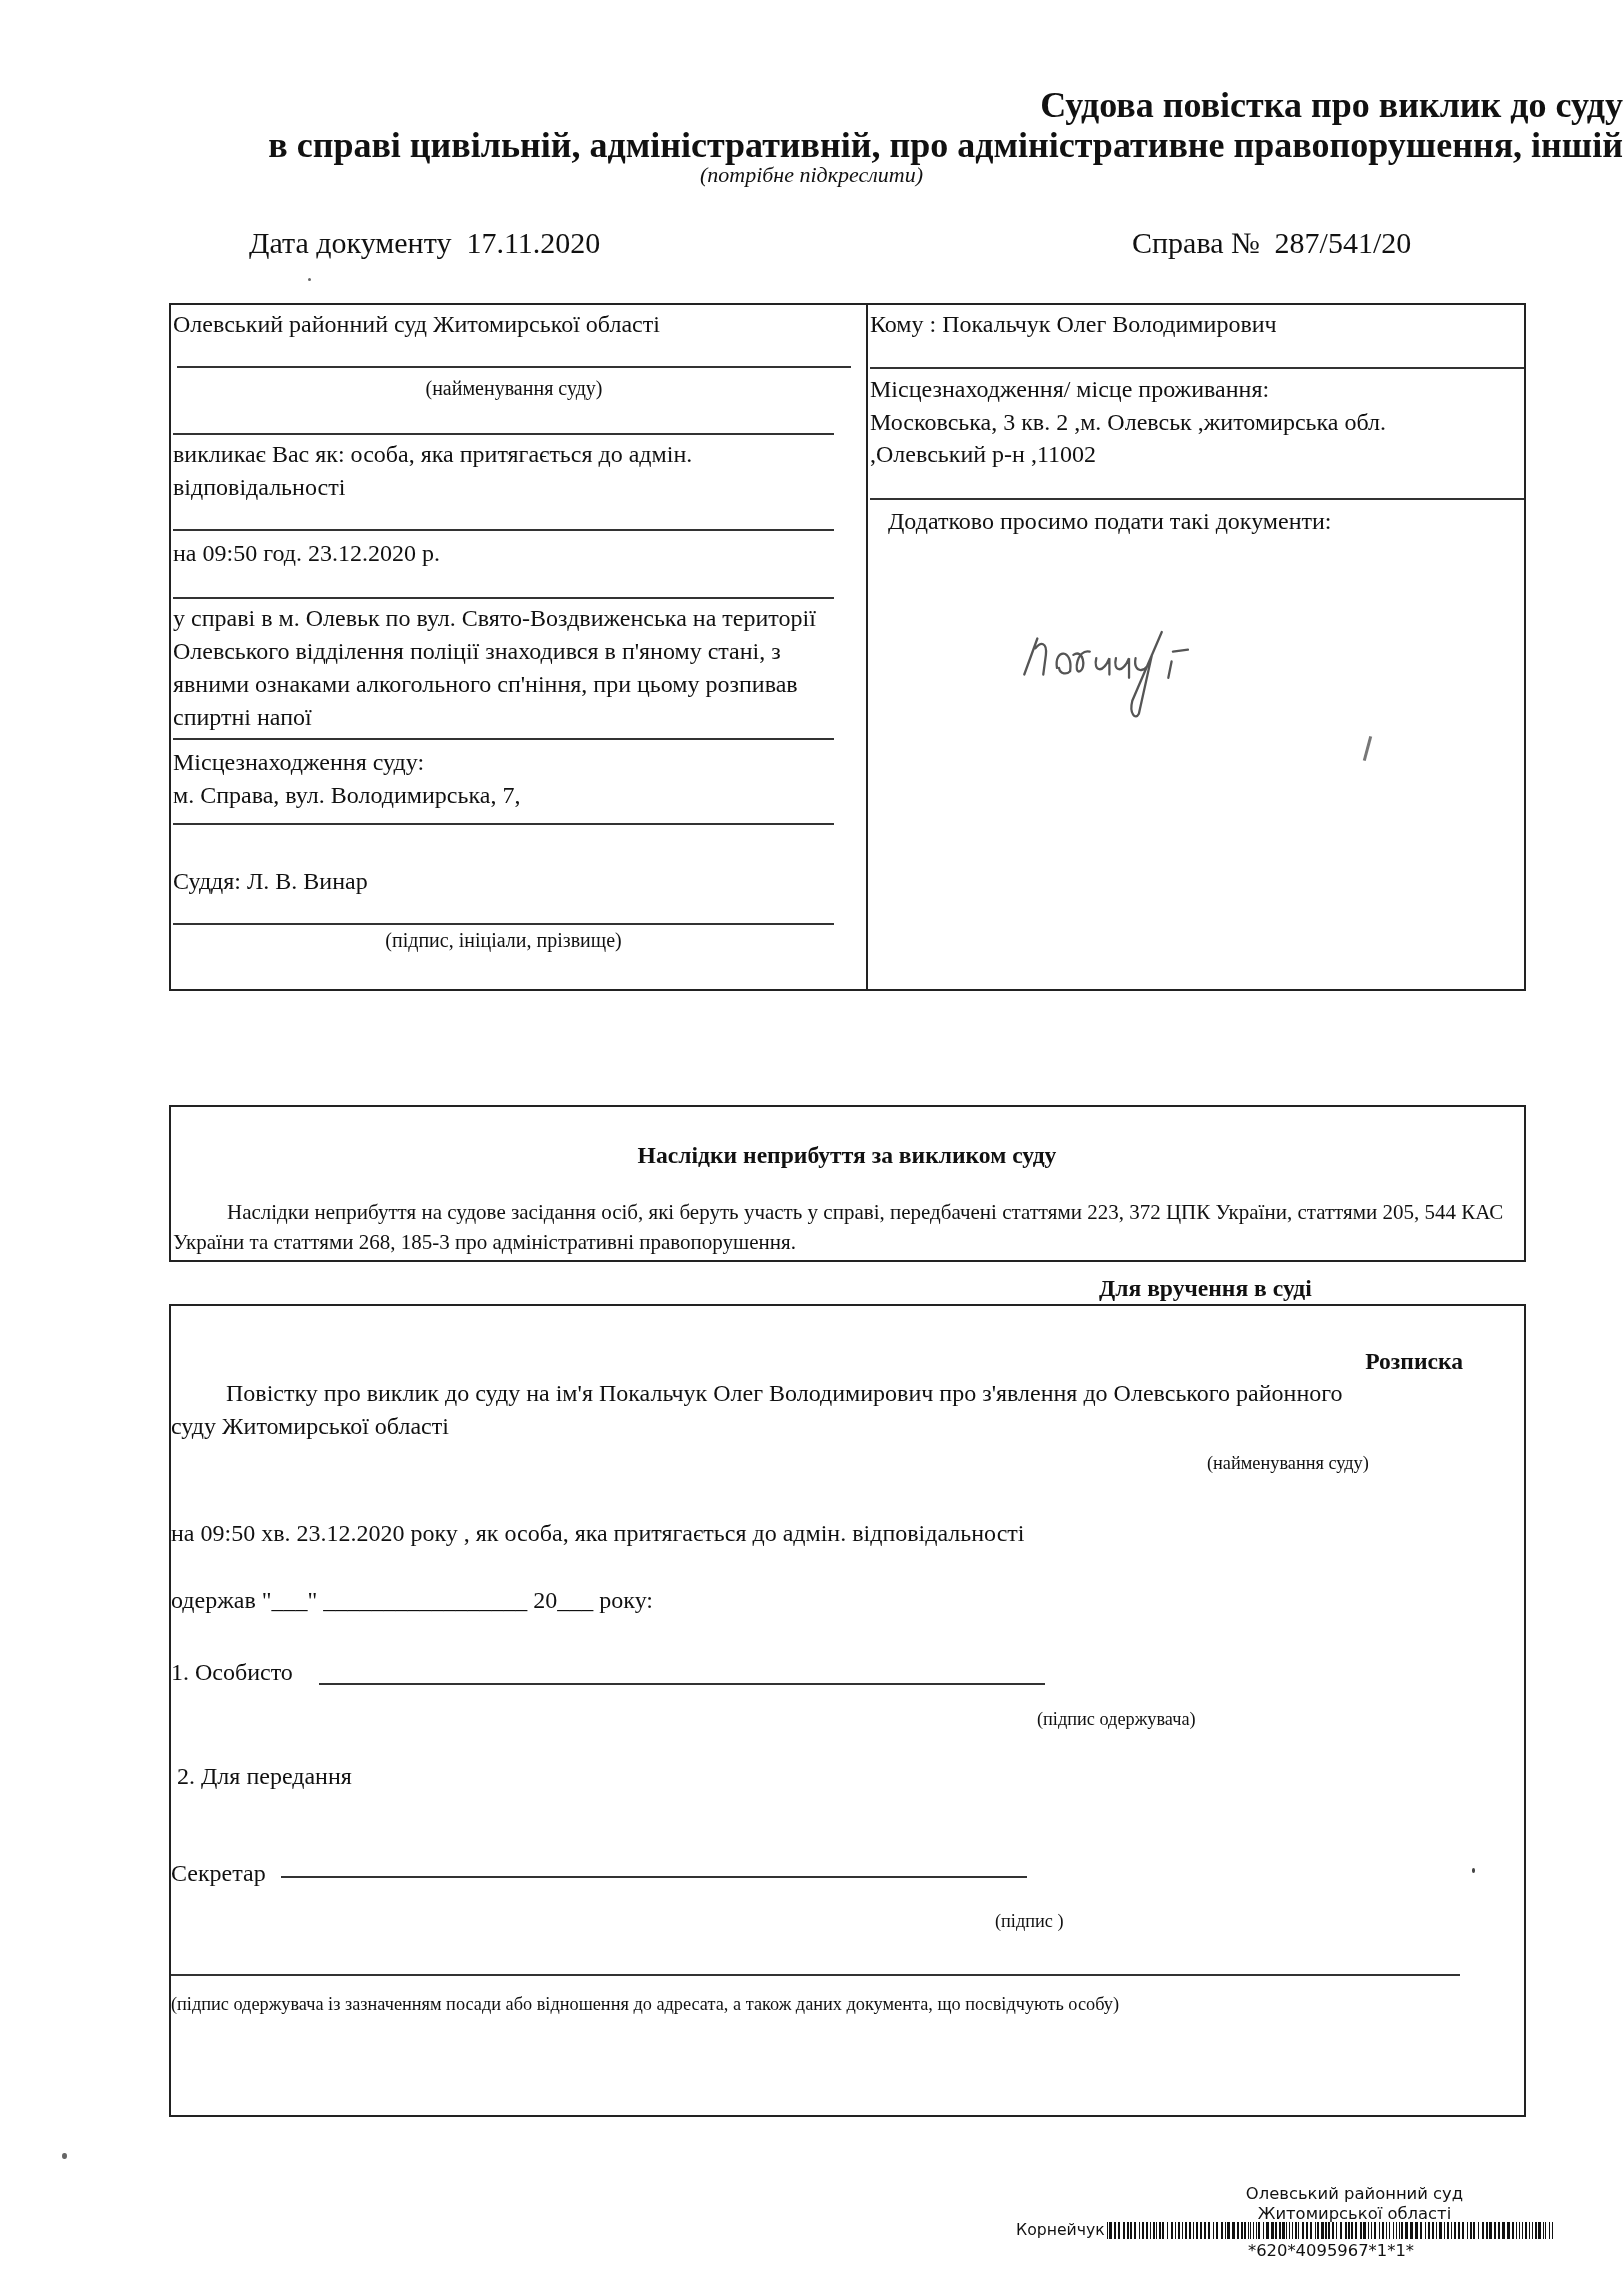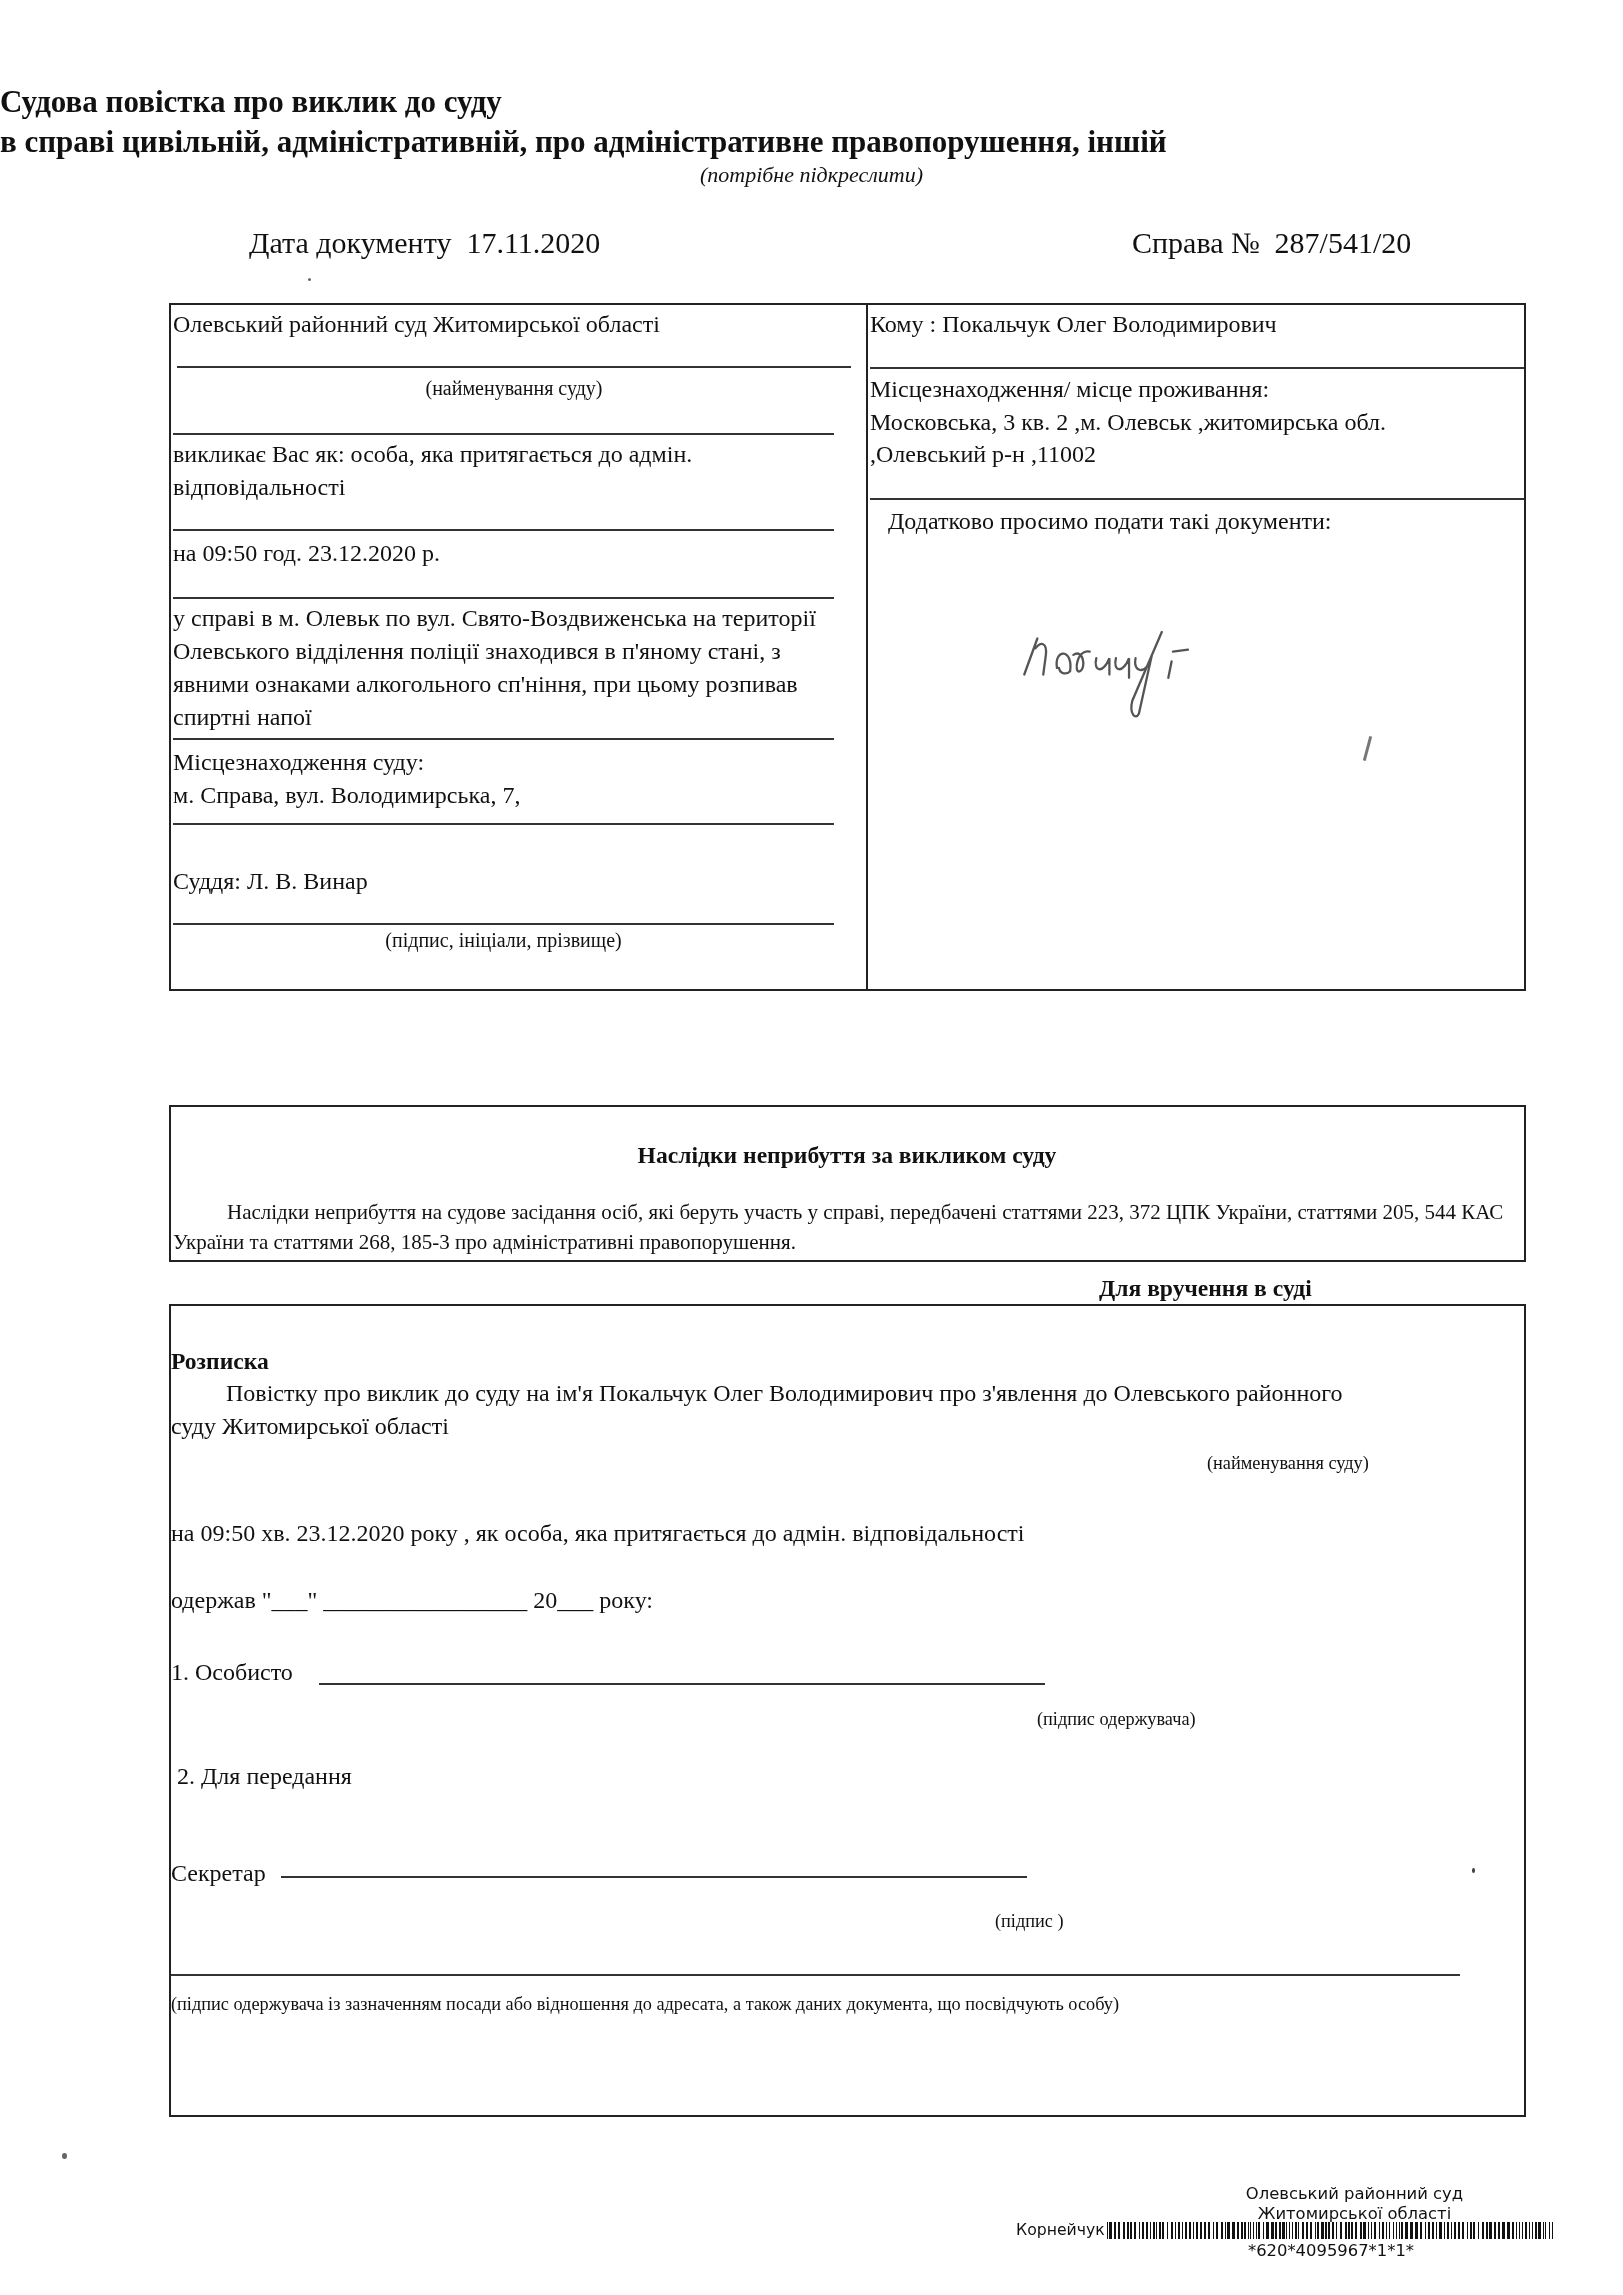--- a/index.html
+++ b/index.html
@@ -1,19 +1,19 @@
 <!DOCTYPE html>
 <html style="font-size:10.5px"><head>
 <meta charset="utf-8">
 <style>
   html, body { margin: 0; padding: 0; background: #ffffff; }
   body { width: 1623px; height: 2295px; position: relative; overflow: hidden;
          font-family: "Liberation Serif", serif; color: #111; }
   .abs { position: absolute; }
-  .t1 { font-size: 31px; font-weight: bold; text-align: left; left: 0; width: 1623px; }
+  .t1 { font-size: 36px; font-weight: bold; text-align: right; left: 0; width: 1623px; }
   .sub { font-size: 22px; font-style: italic; text-align: center; left: 0; width: 1623px; }
   .meta { font-size: 30px; }
   .box { position: absolute; border: 2.6px solid #222; box-sizing: border-box; }
   .txt { position: absolute; font-size: 24px; line-height: 33px; white-space: nowrap; }
   .wrap { white-space: normal; }
   .line { position: absolute; height: 0; border-top: 2px solid #333; }
   .hint { position: absolute; font-size: 20px; white-space: nowrap; }
   .bold { font-weight: bold; }
   .vline { position: absolute; width: 0; border-left: 2px solid #222; }
   .barcode-label { font-family: "DejaVu Sans", sans-serif; }
@@ -72,21 +72,21 @@
   <path d="M5,80 L25,25 M22,40 C30,30 40,30 38,50 L34,80 M55,70 C50,40 80,40 75,75 C70,80 60,80 58,70 M80,50 C95,40 100,70 90,75 C80,80 85,40 105,45 M115,55 C110,75 125,80 135,55 L135,80 M145,55 C140,75 155,80 165,55 L165,85 M175,55 C170,80 195,80 200,50 L180,140 C175,150 165,140 170,120 L215,15 M230,60 L225,85 M232,45 L255,42" stroke="#555" stroke-width="3.5" fill="none" stroke-linecap="round"></path>
 </svg>
 <div class="abs" style="left:1366px; top:736px; width:2.6px; height:25px; background:#777; transform:rotate(15deg);"></div>
 
 <div class="box" style="left:169px; top:1105px; width:1357px; height:157px;"></div>
 <div class="txt bold" style="left:171px; top:1139px; width:1352px; text-align:center; font-size:23.6px;">Наслідки неприбуття за викликом суду</div>
 <div class="txt wrap" style="left:173px; top:1197px; width:1348px; font-size:21px; line-height:30px; text-indent:54px;">Наслідки неприбуття на судове засідання осіб, які беруть участь у справі, передбачені статтями 223, 372 ЦПК України, статтями 205, 544 КАС України та статтями 268, 185-3 про адміністративні правопорушення.</div>
 
 <div class="box" style="left:169px; top:1304px; width:1357px; height:813px;"></div>
 <div class="txt bold" style="left:1099px; top:1272px; font-size:23.6px;">Для вручення в суді</div>
-<div class="txt bold" style="left:171px; top:1345px; width:1292px; text-align:left; font-size:23.6px;">Розписка</div>
+<div class="txt bold" style="left:171px; top:1345px; width:1292px; text-align:right; font-size:23.6px;">Розписка</div>
 <div class="txt" style="left:226px; top:1377px;">Повістку про виклик до суду на ім'я  Покальчук Олег Володимирович   про з'явлення до   Олевського районного</div>
 <div class="txt" style="left:171px; top:1410px;">суду Житомирської області</div>
 <div class="hint" style="left:1207px; top:1453px; font-size:18.3px;">(найменування суду)</div>
 
 <div class="txt" style="left:171px; top:1517px;">на 09:50  хв. 23.12.2020  року , як  особа, яка притягається до адмін. відповідальності</div>
 <div class="txt" style="left:171px; top:1584px;">одержав "___" _________________ 20___ року:</div>
 
 <div class="txt" style="left:171px; top:1656px;">1. Особисто</div>
 <div class="line" style="left:319px; top:1683px; width:726px;"></div>
 <div class="hint" style="left:1037px; top:1709px; font-size:18.3px;">(підпис одержувача)</div>

